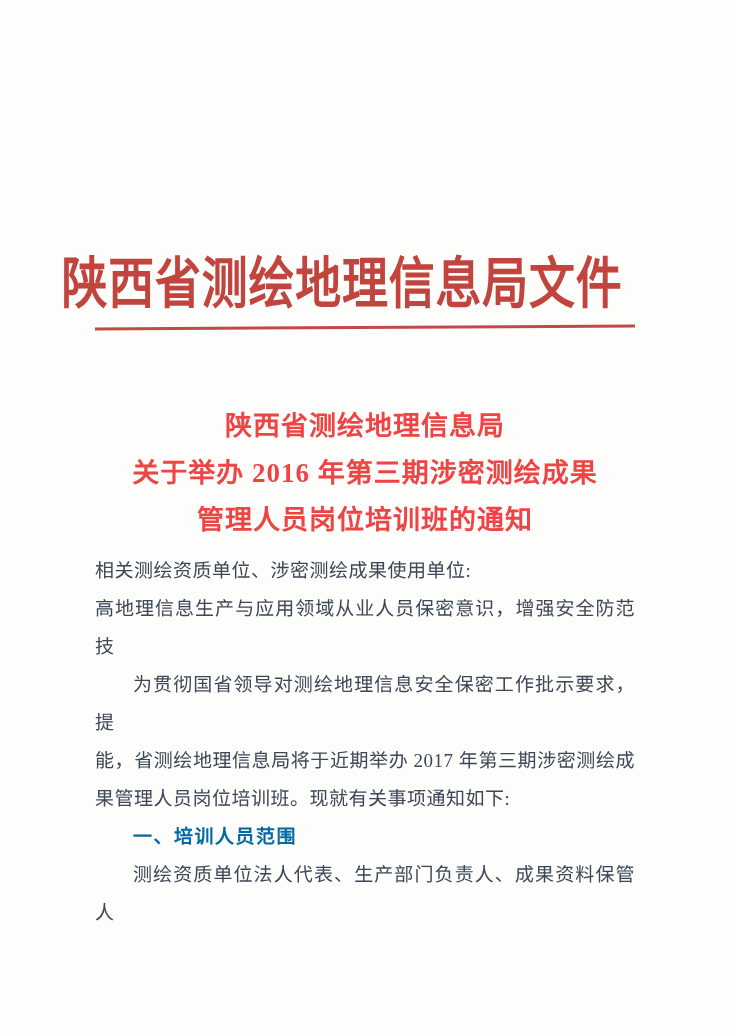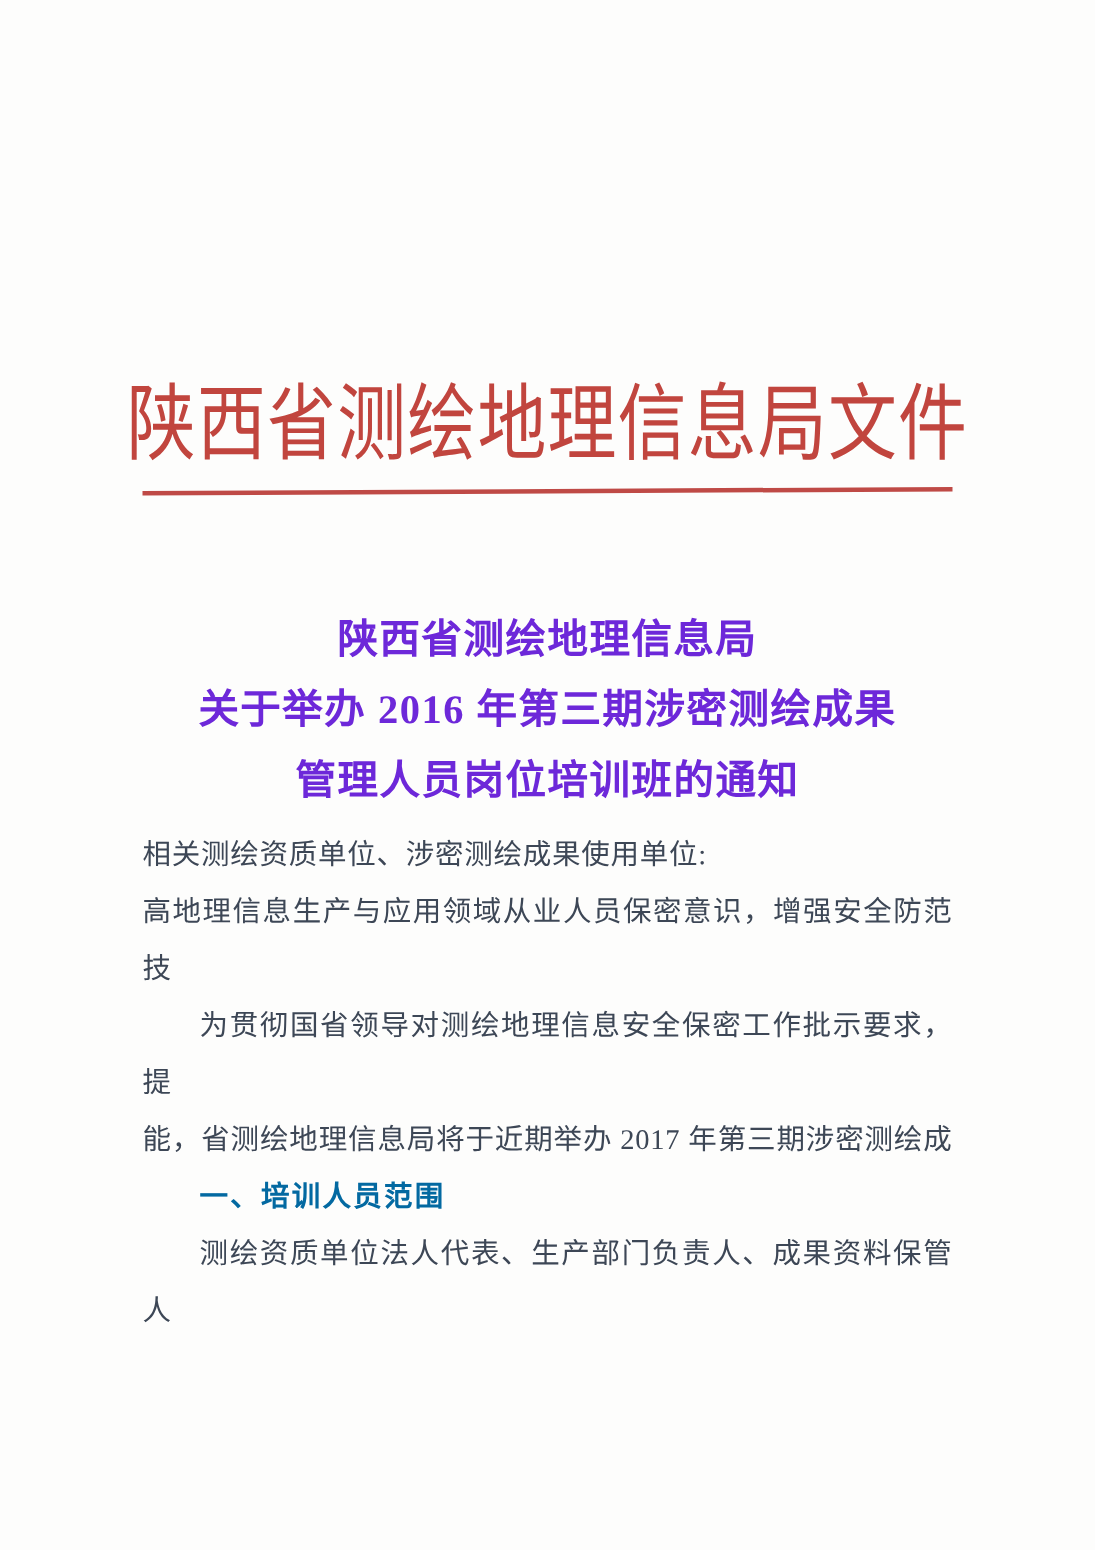--- a/index.html
+++ b/index.html
@@ -11,24 +11,23 @@
     position: relative;
     width: 730px;
     height: 1033px;
     background: #fdfdfc;
     overflow: hidden;
     font-family: "Liberation Serif", "DejaVu Serif", serif;
   }
   
   .issuer-title {
     margin-top: 256px;
-    text-align: center;
     color: #c1453e;
     font-size: 56px;
-    font-weight: normal;
+    font-weight: bold;
     line-height: 1;
     white-space: nowrap;
   }
   .issuer-title .squeeze {
     display: inline-block;
     transform: scaleX(0.82);
     transform-origin: center;
     letter-spacing: 1px;
   }
   
@@ -45,21 +44,21 @@
     margin: 14px auto 0 auto;
     width: 540px;
     height: 3px;
     background: #bf4a46;
     transform: rotate(-0.3deg);
   }
   
   .notice-title {
     margin-top: 74px;
     text-align: center;
-    color: #6d28d9;
+    color: #ef4444;
     font-weight: bold;
     font-size: 27px;
     line-height: 47px;
     letter-spacing: 1px;
   }
   
   .body-text {
     margin: 8px 95px 0 95px;
     width: 540px;
     color: #3d4756;
@@ -101,17 +100,18 @@
     <div class="t-line">陕西省测绘地理信息局</div>
     <div class="t-line">关于举办 2016 年第三期涉密测绘成果</div>
     <div class="t-line">管理人员岗位培训班的通知</div>
   </div>
 
   <div class="body-text">
     <div class="line">相关测绘资质单位、涉密测绘成果使用单位:</div>
     <div class="line just">高地理信息生产与应用领域从业人员保密意识，增强安全防范技</div>
     <div class="line just indent">为贯彻国省领导对测绘地理信息安全保密工作批示要求，提</div>
     <div class="line just">能，省测绘地理信息局将于近期举办 2017 年第三期涉密测绘成</div>
+    <div class="line">果管理人员岗位培训班。现就有关事项通知如下:</div>
     <div class="line heading indent">一、培训人员范围</div>
     <div class="line just indent">测绘资质单位法人代表、生产部门负责人、成果资料保管人</div>
   </div>
 
 </div>
 
 </body></html>

